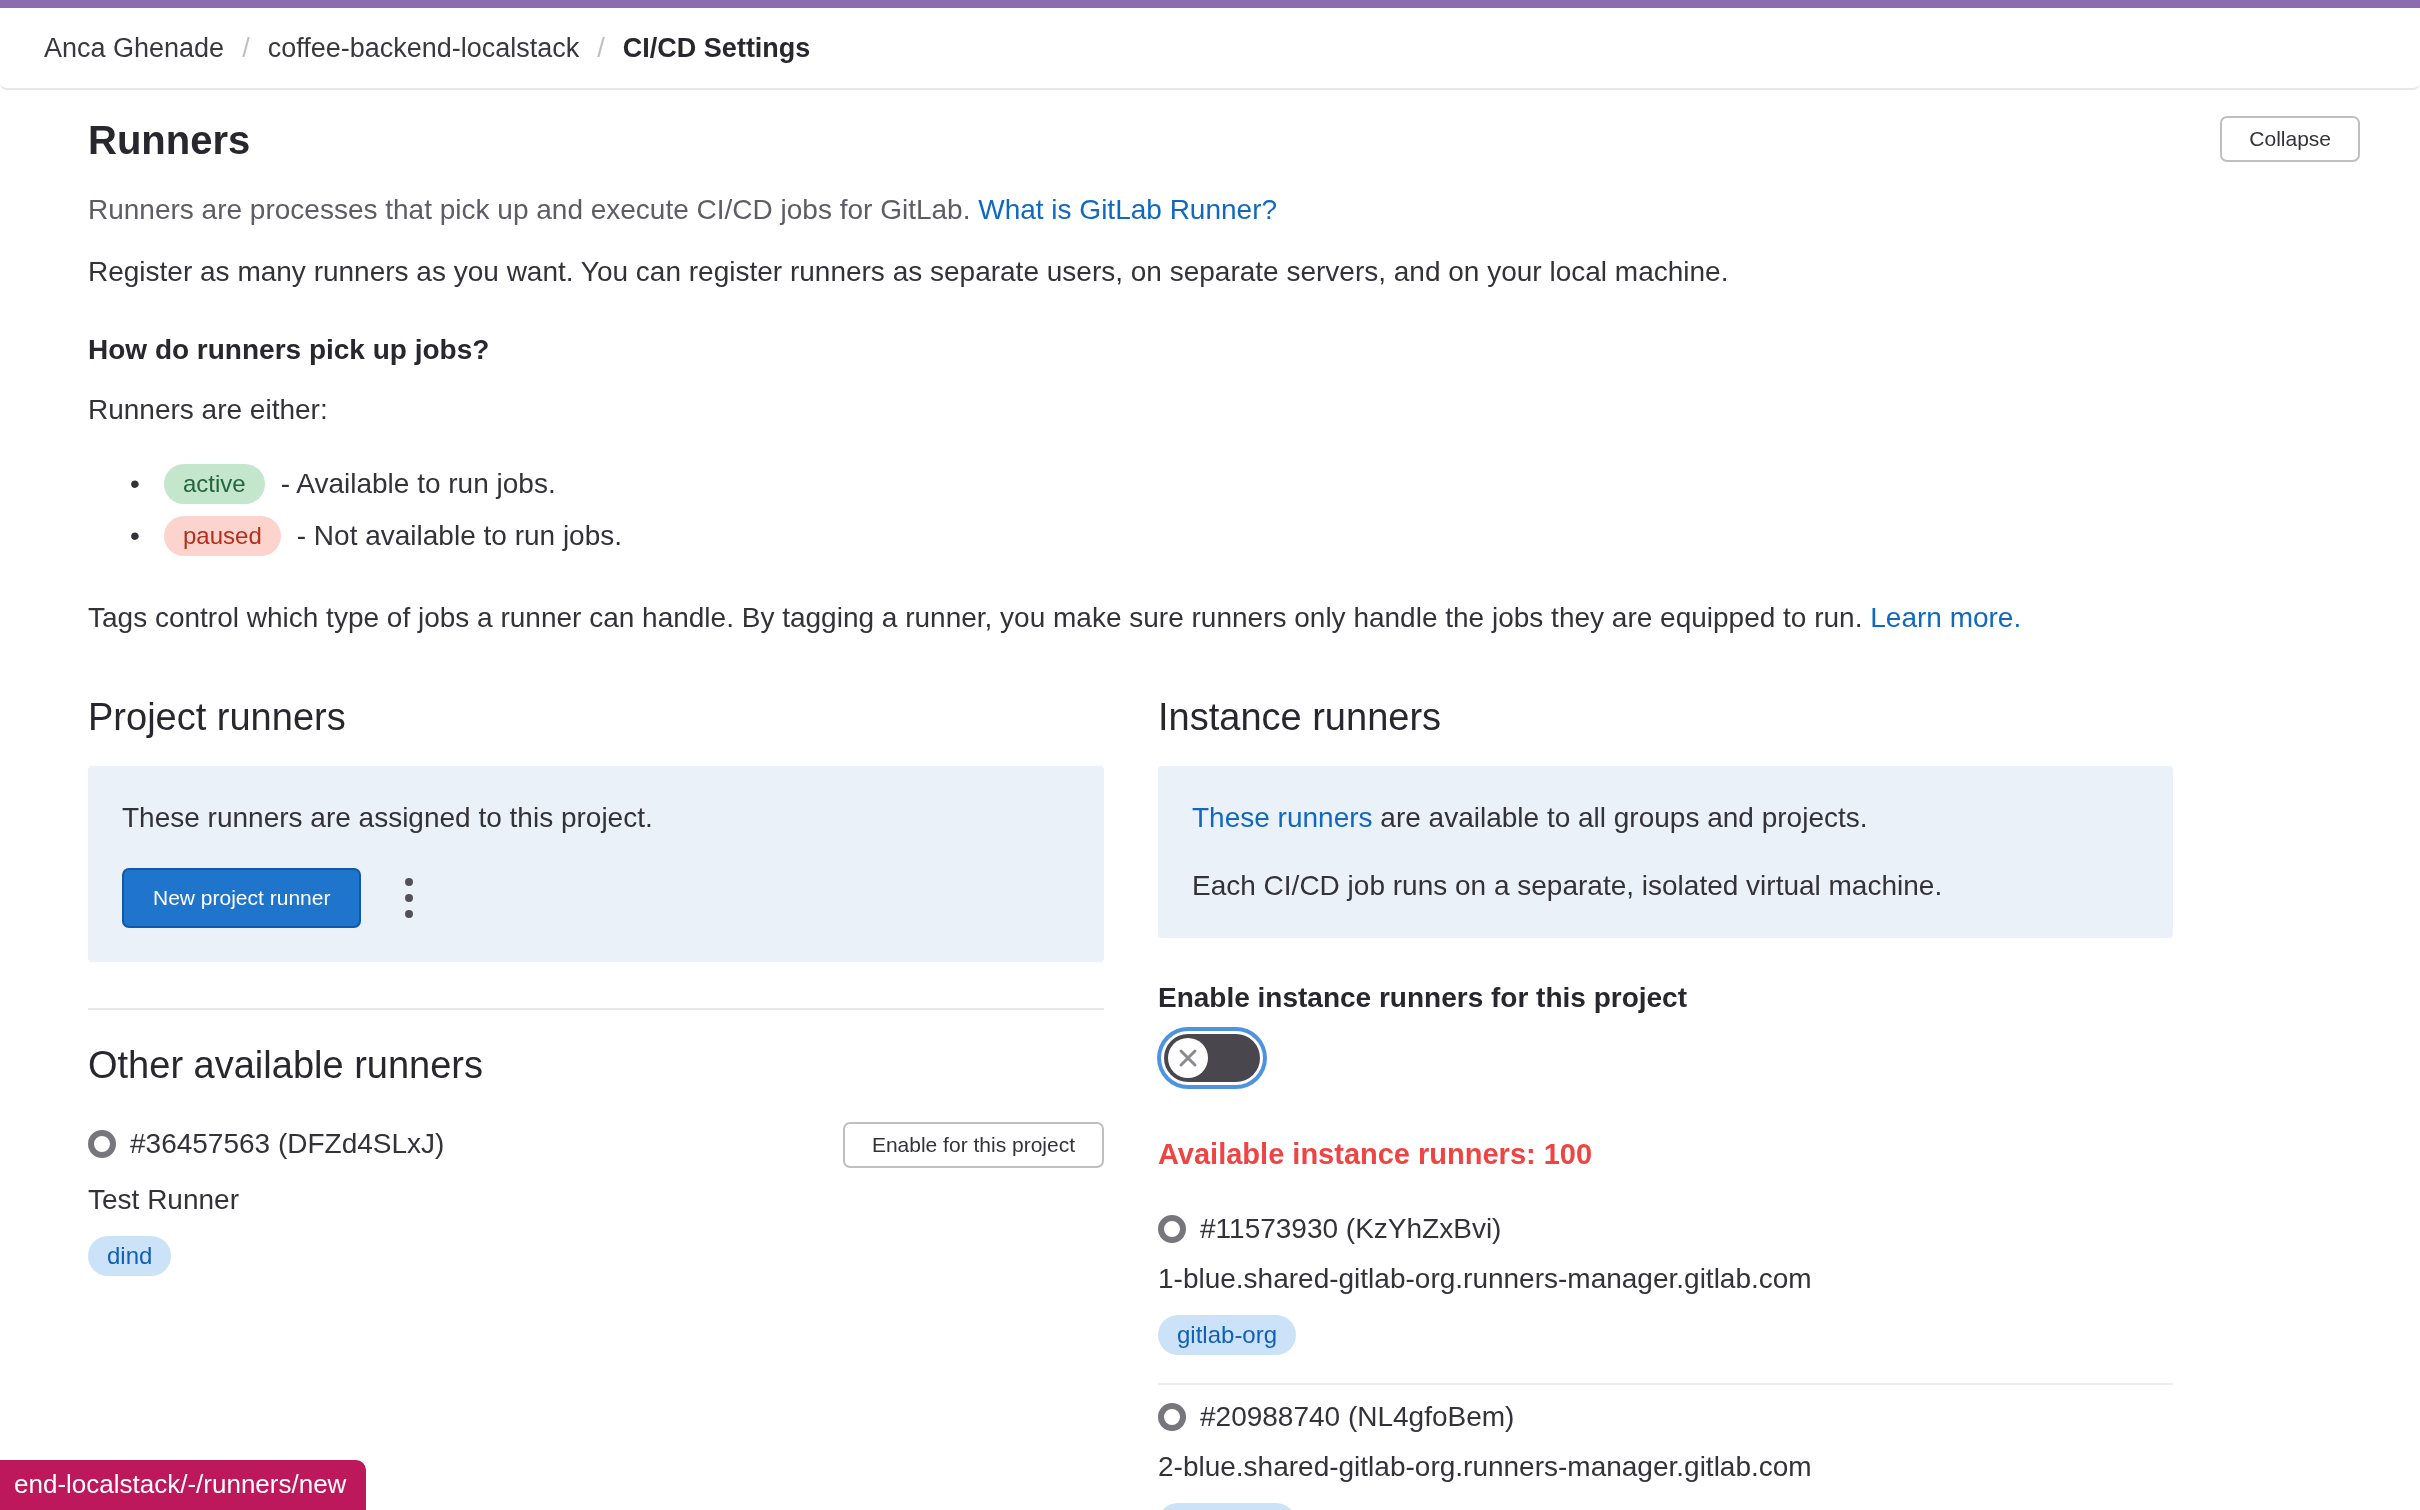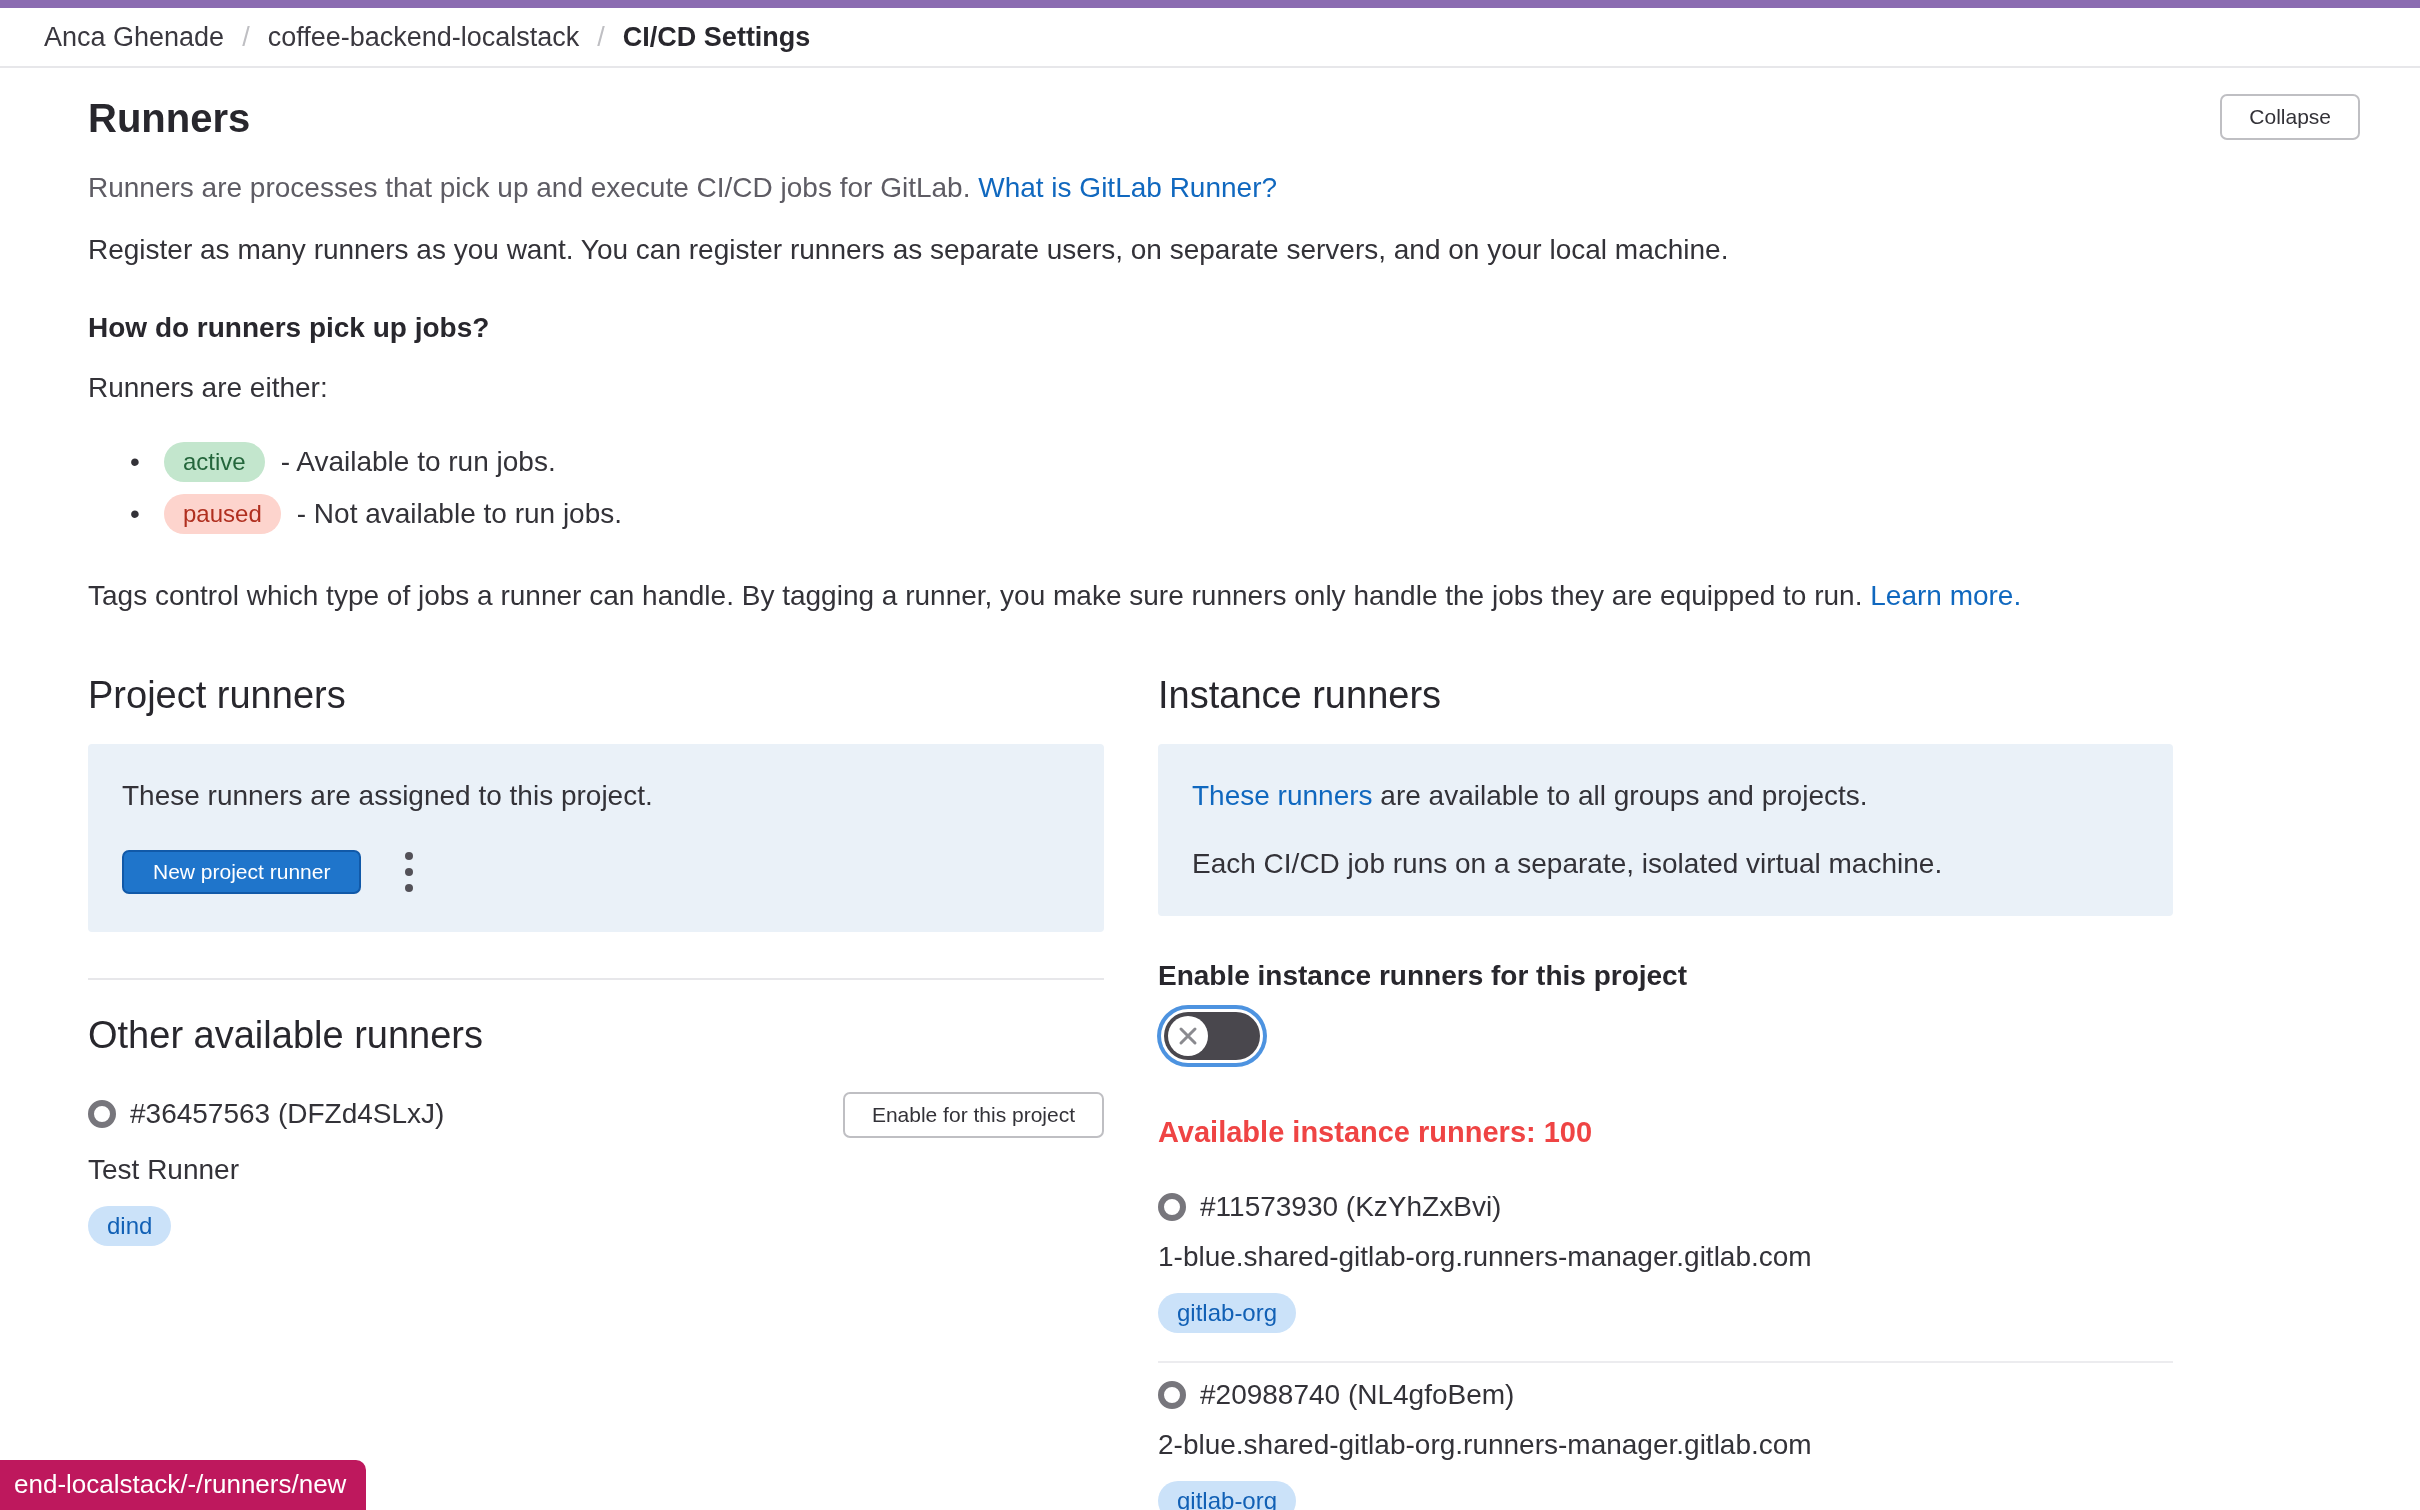--- a/index.html
+++ b/index.html
@@ -7,41 +7,41 @@
   body {
     font-family:"Liberation Sans", sans-serif;
     background:#ffffff;
     color:#333238;
     font-size:28px;
     overflow:hidden;
     position:relative;
   }
   .topbar { height:8px; background:#8b6cb1; width:100%; }
   .breadcrumb-bar {
-    height:60px; display:flex; align-items:center;
-    padding:0 44px; border-bottom:2px solid #e7e7ea; background:#fff;
+    height:82px; display:flex; align-items:center;
+    padding:0 44px; border-bottom:2px solid #e7e7ea; background:#fff;border-radius:7px;
   }
   .crumb { font-size:27px; color:#3a383f; text-decoration:none; cursor:pointer; }
   .crumb.current { font-weight:700; color:#28272d; cursor:default; }
   .crumb-sep { color:#bfbfc3; margin:0 18px; font-size:27px; }
 
   .content { padding:26px 60px 0 88px; }
 
   .header-row { display:flex; justify-content:space-between; align-items:flex-start; }
   h1.page-title { font-size:40px; font-weight:700; color:#28272d; line-height:48px; }
 
   .btn {
     display:inline-flex; align-items:center; justify-content:center;
     font-family:inherit; font-size:21px; color:#333238;
     background:#fff; border:2px solid #bfbfc3; border-radius:7px;
     padding:9px 27px; cursor:pointer; white-space:nowrap;
   }
   .btn-confirm {
     background:#1f75cb; border-color:#1159a8; color:#fff;
-    font-weight:400; padding:8px 29px;
+    font-weight:400; padding:16px 29px;
   }
 
   .para { font-size:28px; line-height:36px; }
   .muted { color:#5e5c64; }
   .dark  { color:#333238; }
   a.link { color:#1068bf; text-decoration:none; cursor:pointer; }
 
   .p-desc { margin-top:28px; }
   .p-register { margin-top:26px; }
   .h-how { margin-top:44px; font-size:28px; font-weight:700; color:#28272d; }

